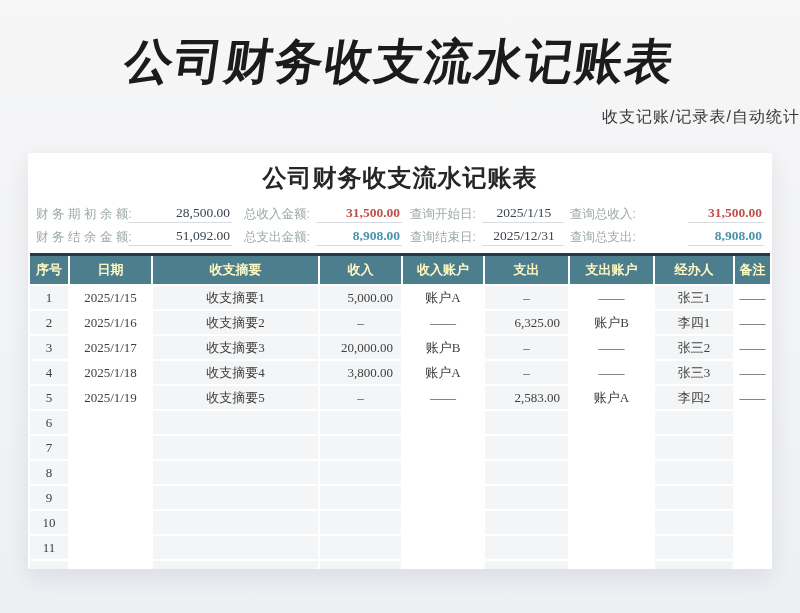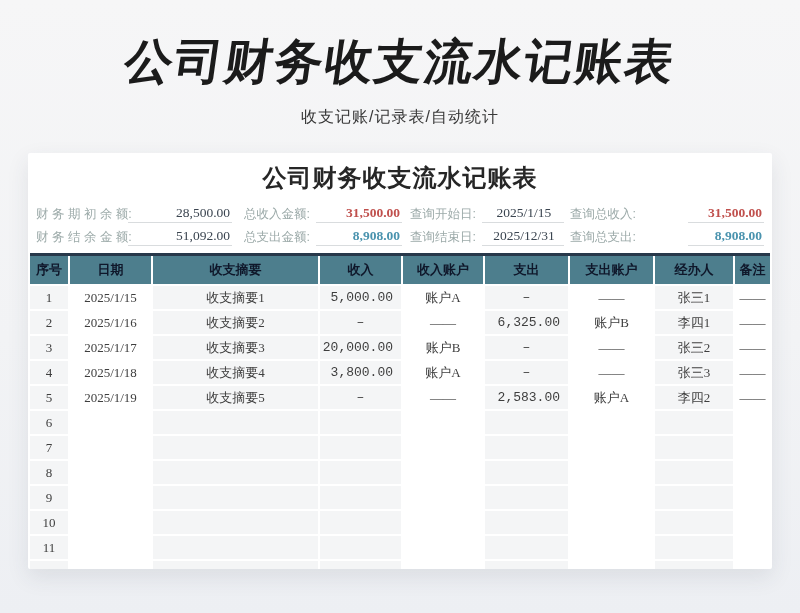--- a/index.html
+++ b/index.html
@@ -17,21 +17,21 @@
     font-family:"Liberation Sans","DejaVu Sans",sans-serif;
     -webkit-font-smoothing:antialiased;
   }
   .titlewrap{text-align:center;margin-top:34px;}
   .page-title{
     display:inline-block;
     font-size:48px;line-height:1.15;font-weight:900;color:#1b1b1b;
     transform:skewX(-8deg);letter-spacing:2px;white-space:nowrap;
   }
   .page-subtitle{
-    text-align:center;margin-top:18px;font-size:16px;color:#383838;letter-spacing:1px;
+    text-align:right;margin-top:18px;font-size:16px;color:#383838;letter-spacing:1px;
   }
   .card{
     width:744px;height:416px;margin:25px auto 0;background:#ffffff;
     border-radius:2px;box-shadow:0 8px 22px rgba(50,60,80,.10);
     overflow:hidden;
   }
   .card-title{
     text-align:center;padding-top:9px;height:44px;
     font-family:"Liberation Serif","DejaVu Serif",serif;
     font-size:24px;font-weight:700;color:#262626;letter-spacing:1px;
@@ -56,34 +56,34 @@
   .sg1{margin-left:12px;} .sg1 .slbl{width:72px;} .sg1 .sval{width:86px;}
   .sg2{margin-left:8px;}  .sg2 .slbl{width:72px;} .sg2 .sval{width:82px;}
   .sg3{margin-left:6px;flex:1;gap:46px;} .sg3 .slbl{width:72px;} .sg3 .sval{flex:1;}
   
   .divider{height:3px;background:var(--divider-navy);margin:2px 2px 0;}
   
   table.ledger{
     width:740px;margin:0 2px;border-collapse:separate;border-spacing:0;table-layout:fixed;
   }
   table.ledger th{
-    background:var(--header-bg);color:#0f172a;font-size:13px;font-weight:700;
+    background:var(--header-bg);color:#fef9c3;font-size:13px;font-weight:700;
     height:30px;text-align:center;border-right:2px solid #fff;border-bottom:2px solid #fff;
     white-space:nowrap;overflow:hidden;
   }
   table.ledger th:last-child{border-right:none;}
   table.ledger td{
     height:25px;font-family:"Liberation Serif","DejaVu Serif",serif;
     font-size:13px;color:#3e3e3e;text-align:center;vertical-align:middle;
     border-right:2px solid #fff;border-bottom:2px solid #fff;
     white-space:nowrap;overflow:hidden;background:#fff;
   }
   table.ledger td:last-child{border-right:none;}
   table.ledger td.stripe{background:var(--stripe);}
-  table.ledger td.amount{text-align:right;padding-right:8px;font-family:Liberation Mono, monospace;}
+  table.ledger td.amount{text-align:right;padding-right:8px;}
   table.ledger td.amount.dash{text-align:center;padding-right:0;}
 </style>
 </head>
 <body>
 
 <div class="titlewrap">
   <div class="page-title">公司财务收支流水记账表</div>
 </div>
 <div class="page-subtitle">收支记账/记录表/自动统计</div>
 

